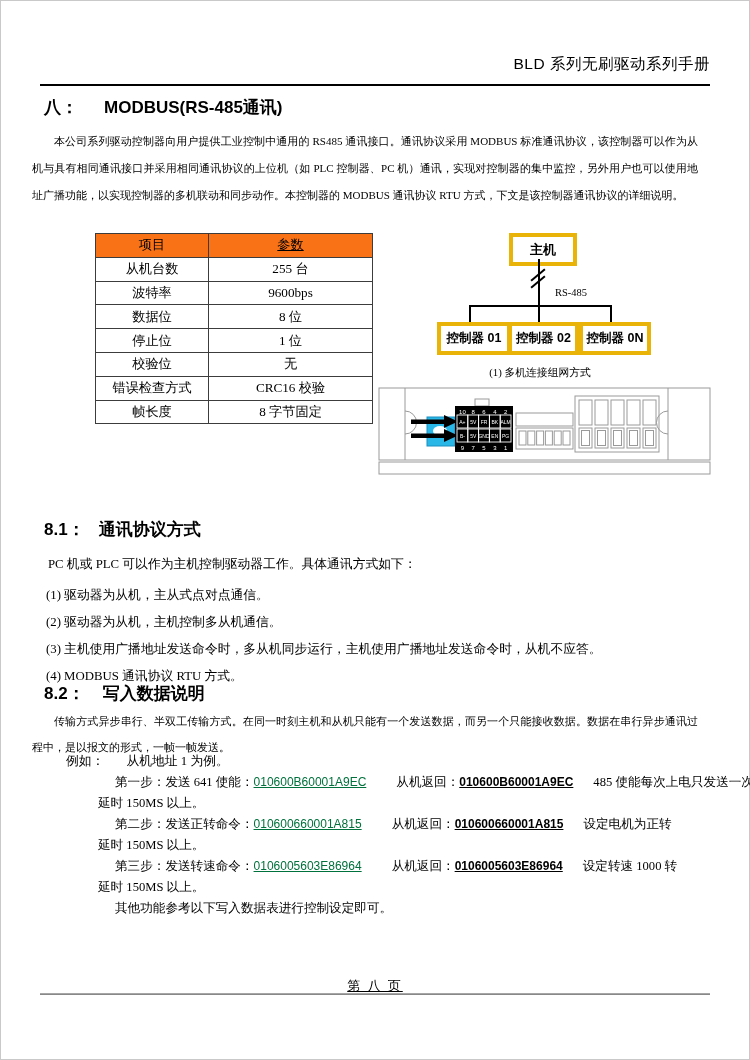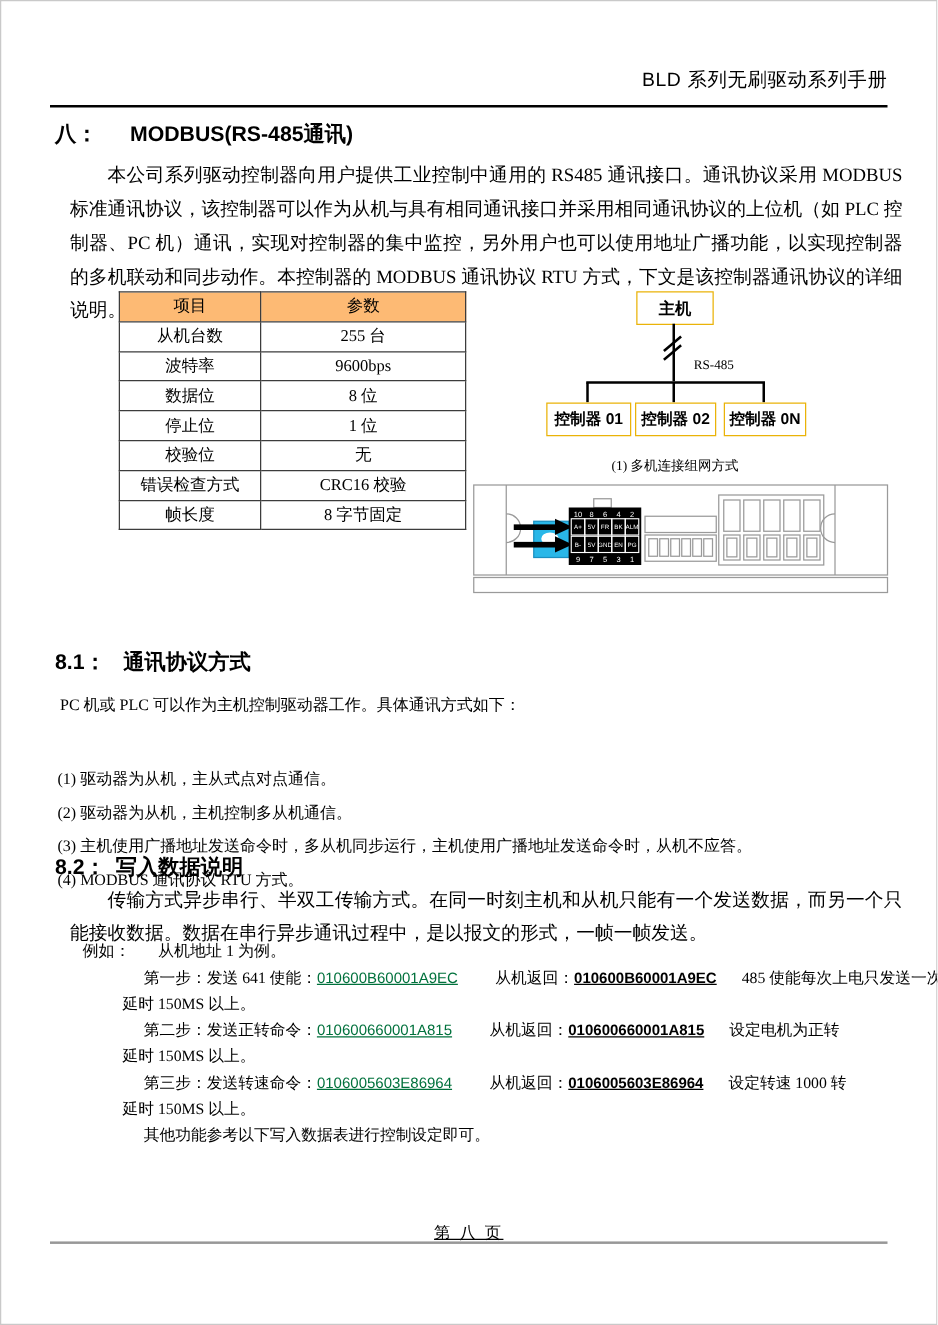--- a/index.html
+++ b/index.html
@@ -12,53 +12,53 @@
   
   .doc-header{position:absolute;top:54px;right:40px;font-family:"Liberation Sans","DejaVu Sans",sans-serif;font-size:15.5px;font-weight:500;letter-spacing:.5px;}
   .header-rule{position:absolute;top:84px;left:40px;width:670px;height:2px;background:#000;}
   
   .h-main{position:absolute;left:44px;font-family:"Liberation Sans","DejaVu Sans",sans-serif;font-weight:bold;font-size:17px;}
   .h8{top:96px;}
   .h8 .h-title{margin-left:26px;}
   .h81{top:518px;}
   .h81 .h-title{margin-left:14px;}
   .h82{top:682px;}
-  .h82 .h-title{margin-left:8px;}
-  
-  .para{position:absolute;left:56px;width:666px;font-size:15px;line-height:27px;text-align:justify;text-indent:2em;font-family:Liberation Serif, serif;}
+  .h82 .h-title{margin-left:18px;}
+  
+  .para{position:absolute;left:32px;width:666px;font-size:11px;line-height:27px;text-align:justify;text-indent:2em;font-family:Liberation Serif, serif;}
   .intro{top:128px;}
   .p82{top:708px;line-height:26px;}
   
   .params{position:absolute;left:95px;top:233px;border-collapse:collapse;font-size:13.2px;}
   .params th,.params td{border:1.4px solid #3c3c3c;text-align:center;padding:0;height:22.8px;font-weight:normal;}
   .params .c1{width:112px;}
-  .params .c2{width:163px;}
-  .params th{background:#fdba74;}
+  .params .c2{width:163px;text-decoration:underline;}
+  .params th{background:#f97316;}
   
   .netdiag{position:absolute;left:420px;top:228px;width:300px;height:160px;}
-  .nd-box{position:absolute;border:1px solid #eab308;background:#fff;text-align:center;
+  .nd-box{position:absolute;border:4px solid #eab308;background:#fff;text-align:center;
     font-family:"Liberation Sans","DejaVu Sans",sans-serif;font-weight:bold;font-size:12.5px;line-height:25px;height:25px;}
   .nd-master{left:89px;top:5px;width:60px;font-size:13px;}
   .nd-vline{position:absolute;left:118px;top:31px;width:2px;height:46px;background:#000;}
   .nd-slash{position:absolute;width:18px;height:2px;background:#000;transform:rotate(-40deg);}
   .nd-s1{left:109px;top:46px;}
   .nd-s2{left:109px;top:53px;}
   .nd-buslabel{position:absolute;left:124px;top:59px;font-size:10.5px;margin-left:11px;}
   .nd-bus{position:absolute;left:49px;top:77px;width:143px;height:2px;background:#000;}
   .nd-drop{position:absolute;top:78px;width:2px;height:16px;background:#000;}
   .nd-d1{left:49px;} .nd-d2{left:118px;} .nd-d3{left:190px;}
   .nd-c1{left:17px;top:94px;width:66px;}
   .nd-c2{left:88px;top:94px;width:63px;}
   .nd-c3{left:159px;top:94px;width:64px;}
   .nd-caption{position:absolute;left:30px;top:138px;width:180px;text-align:center;font-size:10.8px;}
   
   .drive{position:absolute;left:378px;top:386px;}
   
   .lead81{position:absolute;left:48px;top:556px;font-size:12.8px;}
-  .list81{position:absolute;left:46px;top:582px;width:666px;font-size:12.8px;line-height:27px;margin-top:28px;}
+  .list81{position:absolute;left:46px;top:582px;width:666px;font-size:12.8px;line-height:27px;}
   
   .example{position:absolute;left:66px;top:753px;font-size:12.8px;}
   .example .ex-text{margin-left:22px;}
   .steps{position:absolute;left:98px;top:772px;width:630px;font-size:12.6px;line-height:21px;}
   .step-line{padding-left:17px;white-space:nowrap;}
   .delay-line{padding-left:0;}
   .closing-line{padding-left:17px;}
   .code{font-family:"Liberation Sans","DejaVu Sans",sans-serif;font-size:12px;text-decoration:underline;}
   .code-send{color:#00713C;margin-right:30px;}
   .code-ret{font-weight:bold;margin-right:20px;}

